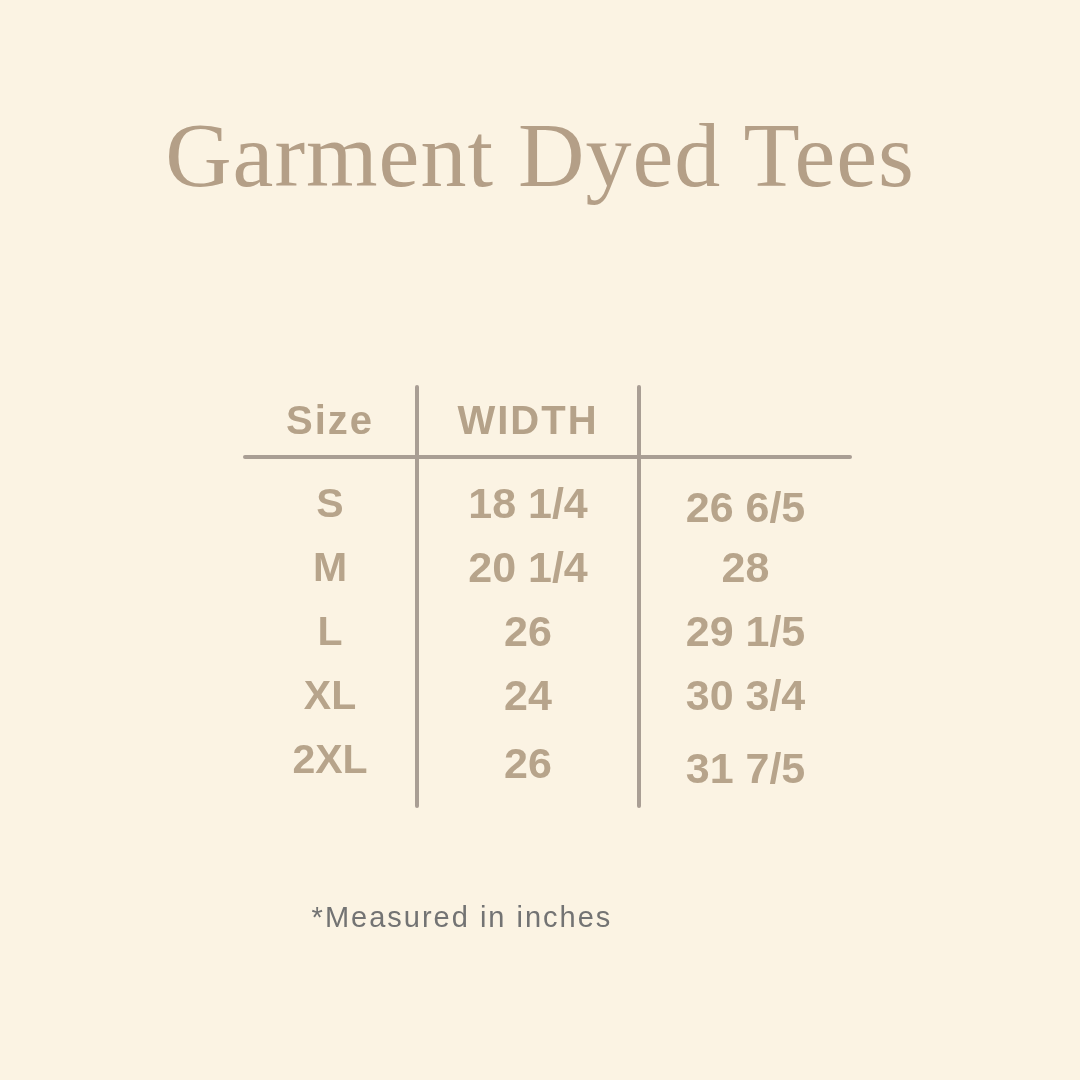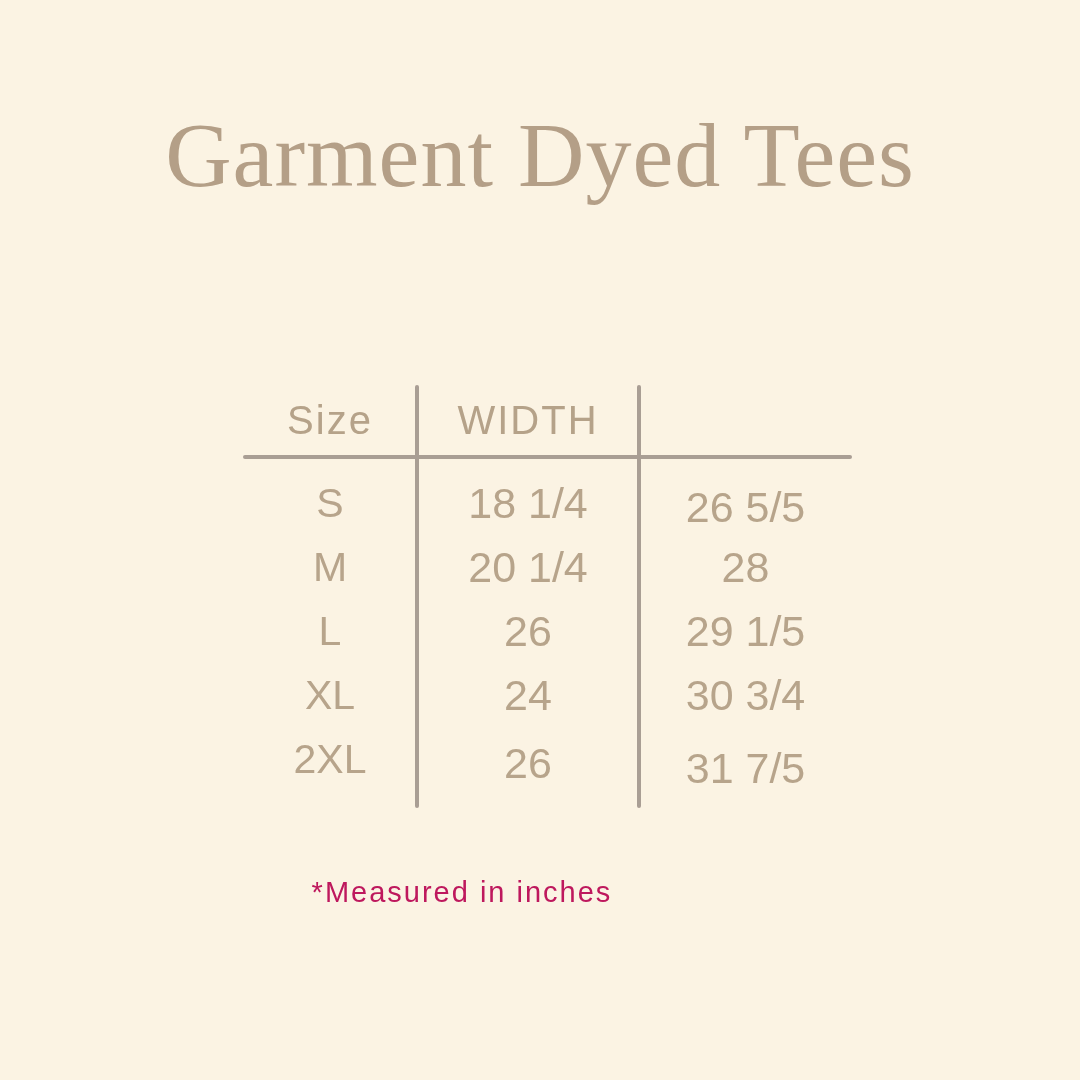--- a/index.html
+++ b/index.html
@@ -44,20 +44,21 @@
     height: 423px;
     background: #a99e94;
     border-radius: 2px;
   }
   .vline-1 { left: 172px; }
   .vline-2 { left: 394px; }
   .grid-row {
     display: grid;
     grid-template-columns: 174px 222px 213px;
     align-items: center;
+    font-weight: bold;
   }
   .thead { height: 70px; }
   .cell { text-align: center; }
   .header-cell {
     font-size: 40px;
     letter-spacing: 2px;
     color: #b5a289;
   }
   .hline {
     width: 609px;
@@ -70,27 +71,27 @@
     height: 64px;
     font-size: 43px;
     color: #b7a48b;
   }
   .size-cell { font-size: 41px; }
   .nudge-down-sm { transform: translateY(4px); }
   .nudge-down { transform: translateY(9px); }
   
   .footnote {
     position: absolute;
-    top: 876px;
+    top: 901px;
     left: 0;
     width: 924px;
     text-align: center;
     font-size: 29px;
     letter-spacing: 2px;
-    color: #be185d;
+    color: #737373;
   }
 </style>
 </head>
 <body>
 
 <div>
 
   <h1 class="title">
     <span class="title-line">Garment Dyed Tees</span>
   </h1>
@@ -103,21 +104,21 @@
       <div class="cell header-cell">Size</div>
       <div class="cell header-cell">WIDTH</div>
     </div>
 
     <div class="hline"></div>
 
     <div class="tbody">
       <div class="grid-row trow">
         <div class="cell size-cell">S</div>
         <div class="cell">18 1/4</div>
-        <div class="cell nudge-down-sm">26 5/5</div>
+        <div class="cell nudge-down-sm">26 6/5</div>
       </div>
       <div class="grid-row trow">
         <div class="cell size-cell">M</div>
         <div class="cell">20 1/4</div>
         <div class="cell">28</div>
       </div>
       <div class="grid-row trow">
         <div class="cell size-cell">L</div>
         <div class="cell">26</div>
         <div class="cell">29 1/5</div>

